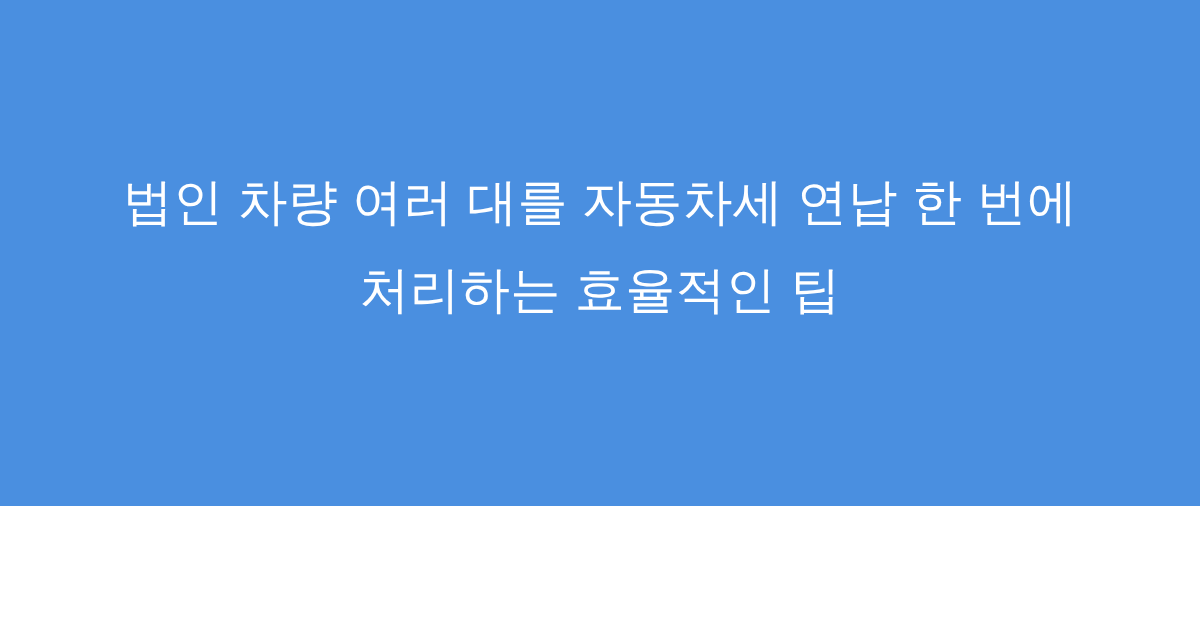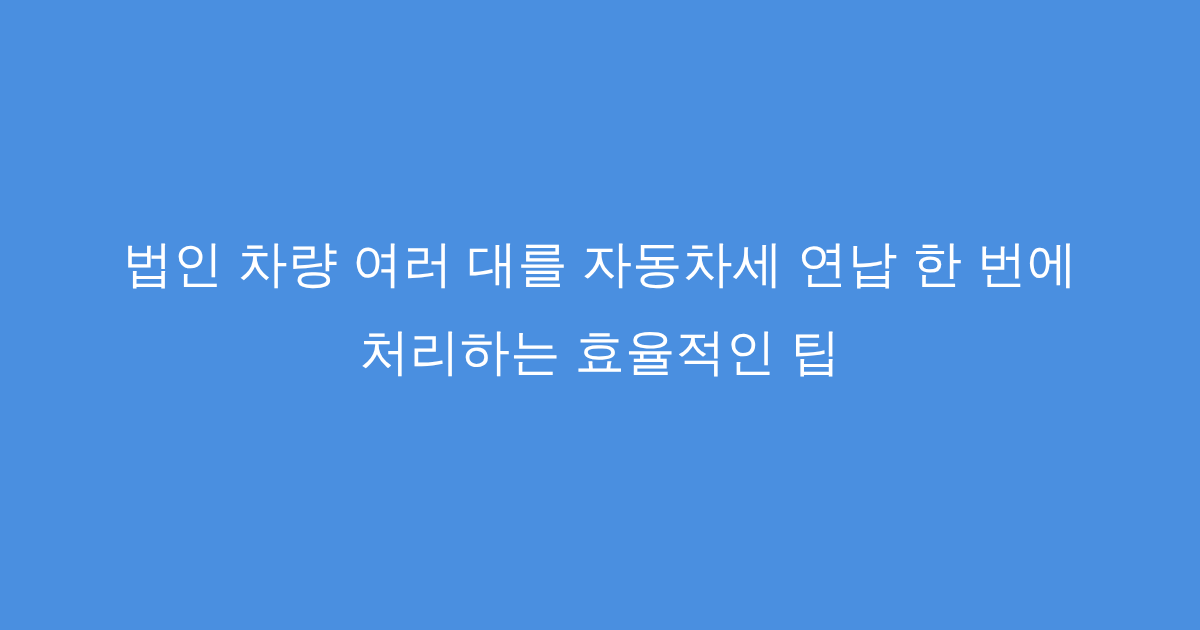--- a/index.html
+++ b/index.html
@@ -10,21 +10,21 @@
   body {
     width: 1200px;
     height: 630px;
     overflow: hidden;
     font-family: "Liberation Sans", "DejaVu Sans", sans-serif;
   }
 
   .og-card {
     position: relative;
     width: 1200px;
-    height: 630px;
+    height: 506px;
     box-sizing: border-box;
     background-color: #4a8fe0;
     display: flex;
     align-items: center;
     justify-content: center;
     overflow: hidden;
   }
 
   .title-block {
     

